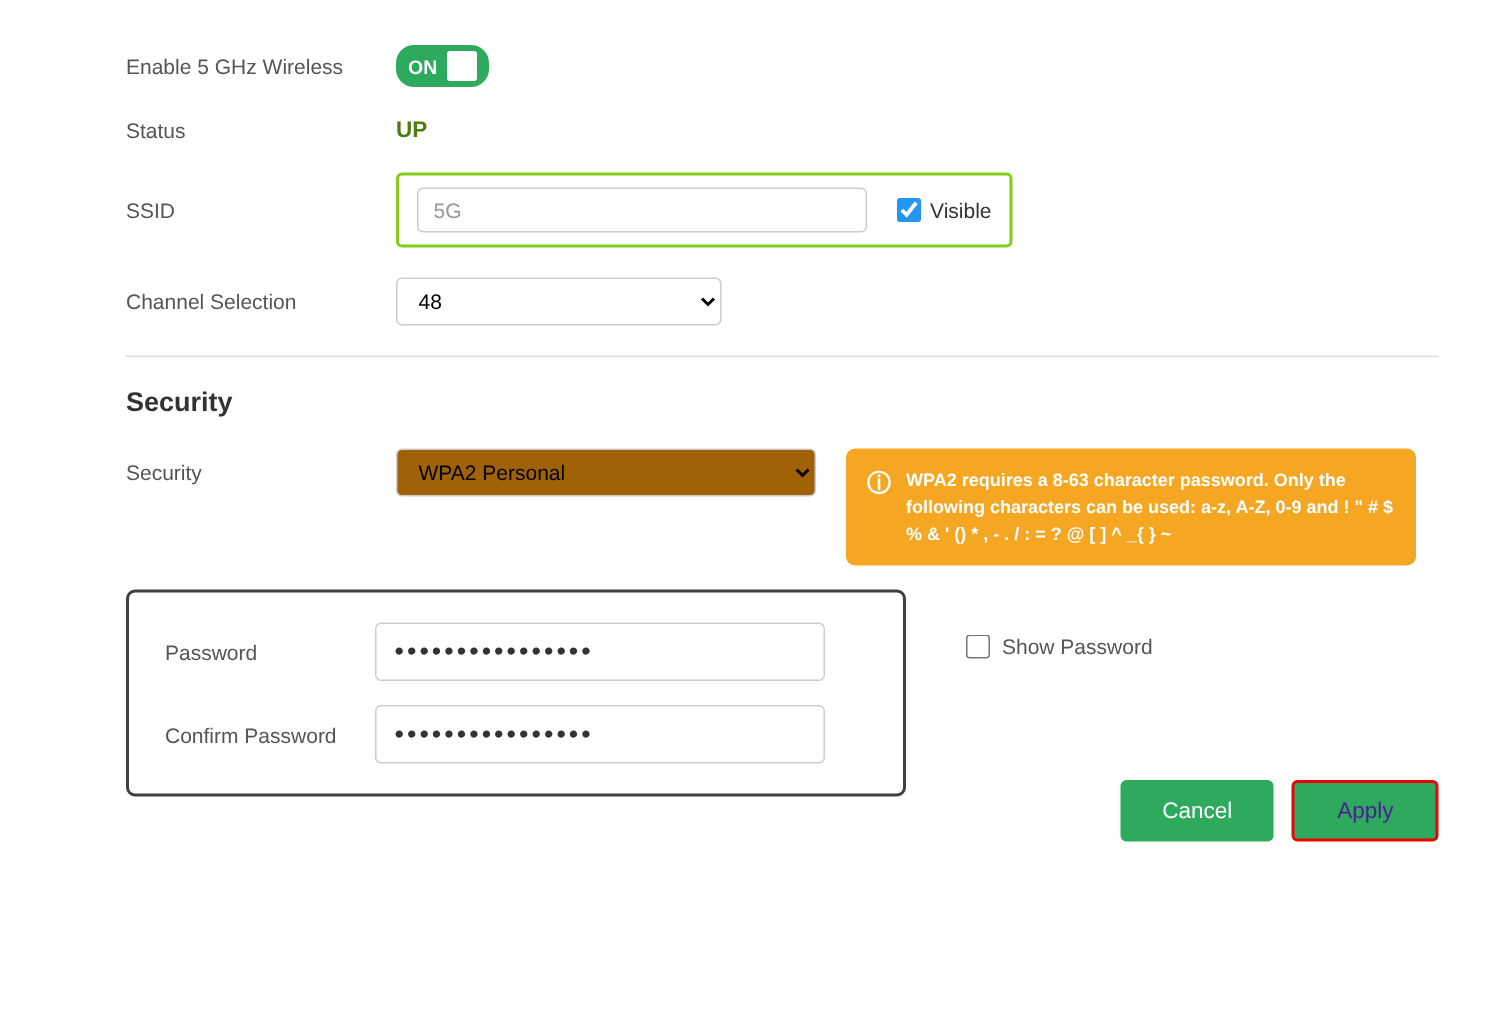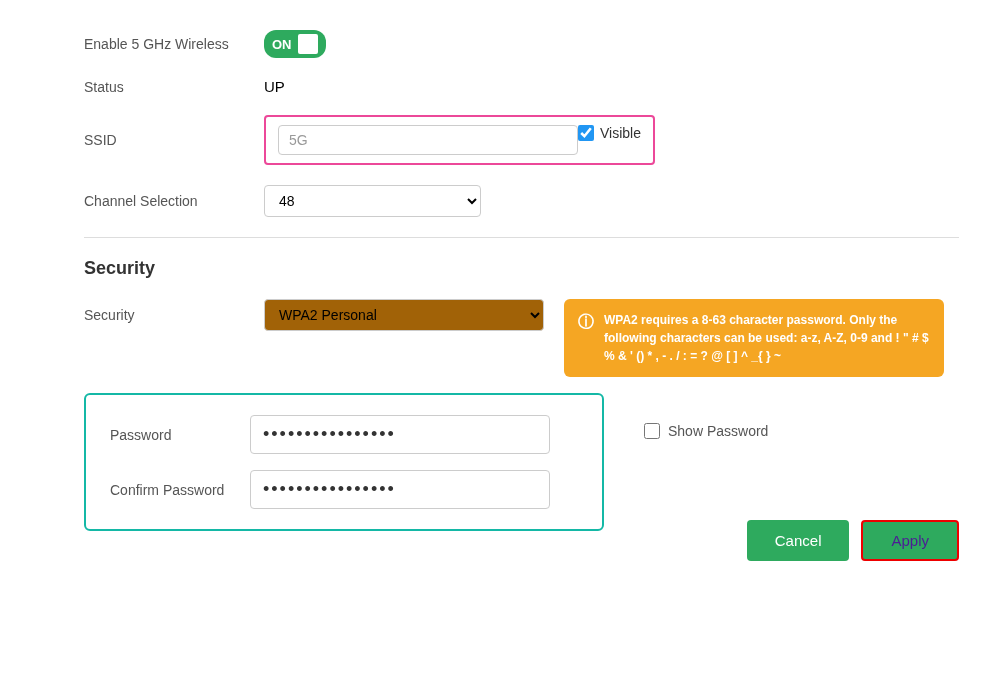--- a/index.html
+++ b/index.html
@@ -50,33 +50,33 @@
     }
     .toggle-box {
       width: 20px;
       height: 20px;
       background: #fff;
       border-radius: 2px;
     }
 
     
     .status-up {
-      color: #000000;
-      font-weight: normal;
+      color: #4d7c0f;
+      font-weight: bold;
       font-size: 15px;
     }
 
     
     .ssid-outer {
-      border: 2px solid #ec4899;
+      border: 2px solid #84cc16;
       border-radius: 4px;
       padding: 8px 12px;
       display: flex;
-      align-items: flex-start;
-      gap: 0;
+      align-items: center;
+      gap: 20px;
     }
     .ssid-input-wrap {
       flex: 1;
     }
     .ssid-input {
       border: 1px solid #ccc;
       border-radius: 4px;
       padding: 6px 10px;
       font-size: 14px;
       width: 300px;
@@ -152,21 +152,21 @@
     }
     .info-text {
       color: #fff;
       font-size: 12px;
       line-height: 1.5;
       font-weight: bold;
     }
 
     
     .password-section {
-      border: 2px solid #14b8a6;
+      border: 2px solid #404040;
       border-radius: 6px;
       padding: 20px 24px;
       width: 520px;
       margin-bottom: 20px;
     }
     .password-row {
       display: flex;
       align-items: center;
       margin-bottom: 16px;
     }

